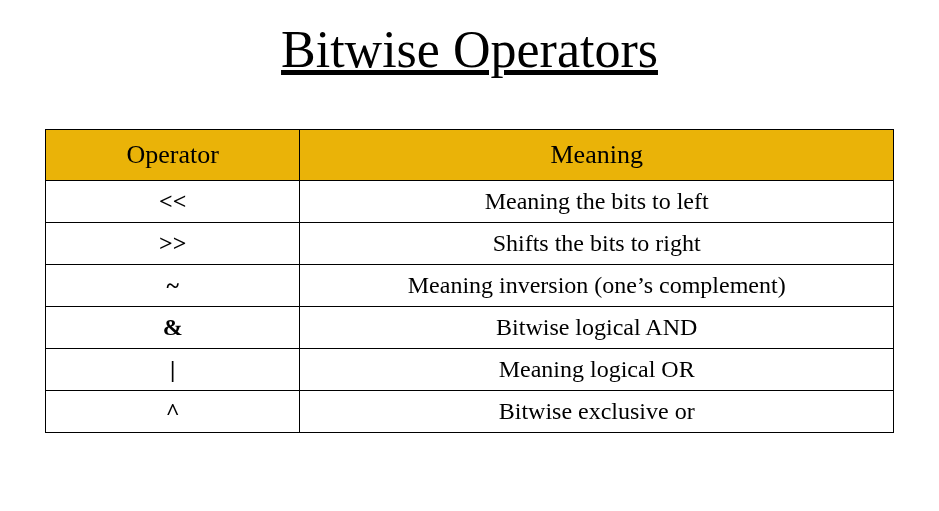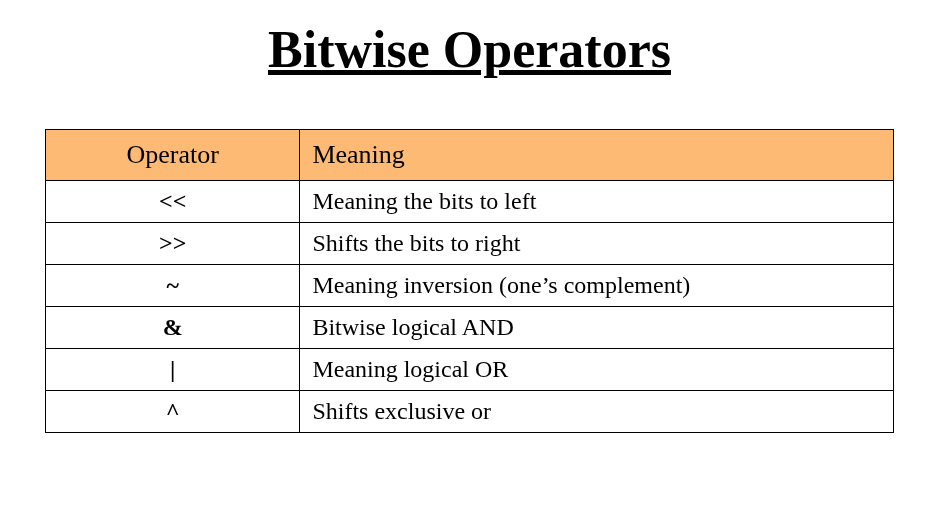--- a/index.html
+++ b/index.html
@@ -10,54 +10,54 @@
     body {
       width: 939px;
       height: 511px;
       background: white;
       font-family: "Times New Roman", Times, serif;
       padding-top: 20px;
     }
     .title {
       text-align: center;
       font-size: 52px;
-      font-weight: bold;
+      font-weight: normal;
       text-decoration: underline;
       margin-bottom: 50px;
       color: #000;
     }
     .table-container {
       margin: 0 45px;
     }
     table {
       width: 100%;
       border-collapse: collapse;
     }
     th {
-      background-color: #fdba74;
+      background-color: #eab308;
       font-weight: normal;
       font-size: 26px;
       padding: 10px 12px;
       border: 1px solid #000;
       color: #000;
     }
     td {
       font-size: 24px;
       padding: 7px 12px;
       border: 1px solid #000;
       color: #000;
     }
     .col-operator {
       width: 30%;
       text-align: center;
       font-weight: bold;
     }
     .col-meaning {
       width: 70%;
-      text-align: left;
+      text-align: center;
     }
     th.col-operator {
       font-weight: normal;
     }
   </style>
 </head>
 <body>
 
 <h1 class="title">Bitwise Operators</h1>
 
@@ -85,17 +85,17 @@
       <tr>
         <td class="col-operator">&amp;</td>
         <td class="col-meaning">Bitwise logical AND</td>
       </tr>
       <tr>
         <td class="col-operator">|</td>
         <td class="col-meaning">Meaning logical OR</td>
       </tr>
       <tr>
         <td class="col-operator">^</td>
-        <td class="col-meaning">Shifts exclusive or</td>
+        <td class="col-meaning">Bitwise exclusive or</td>
       </tr>
     </tbody>
   </table>
 </div>
 
 </body></html>

